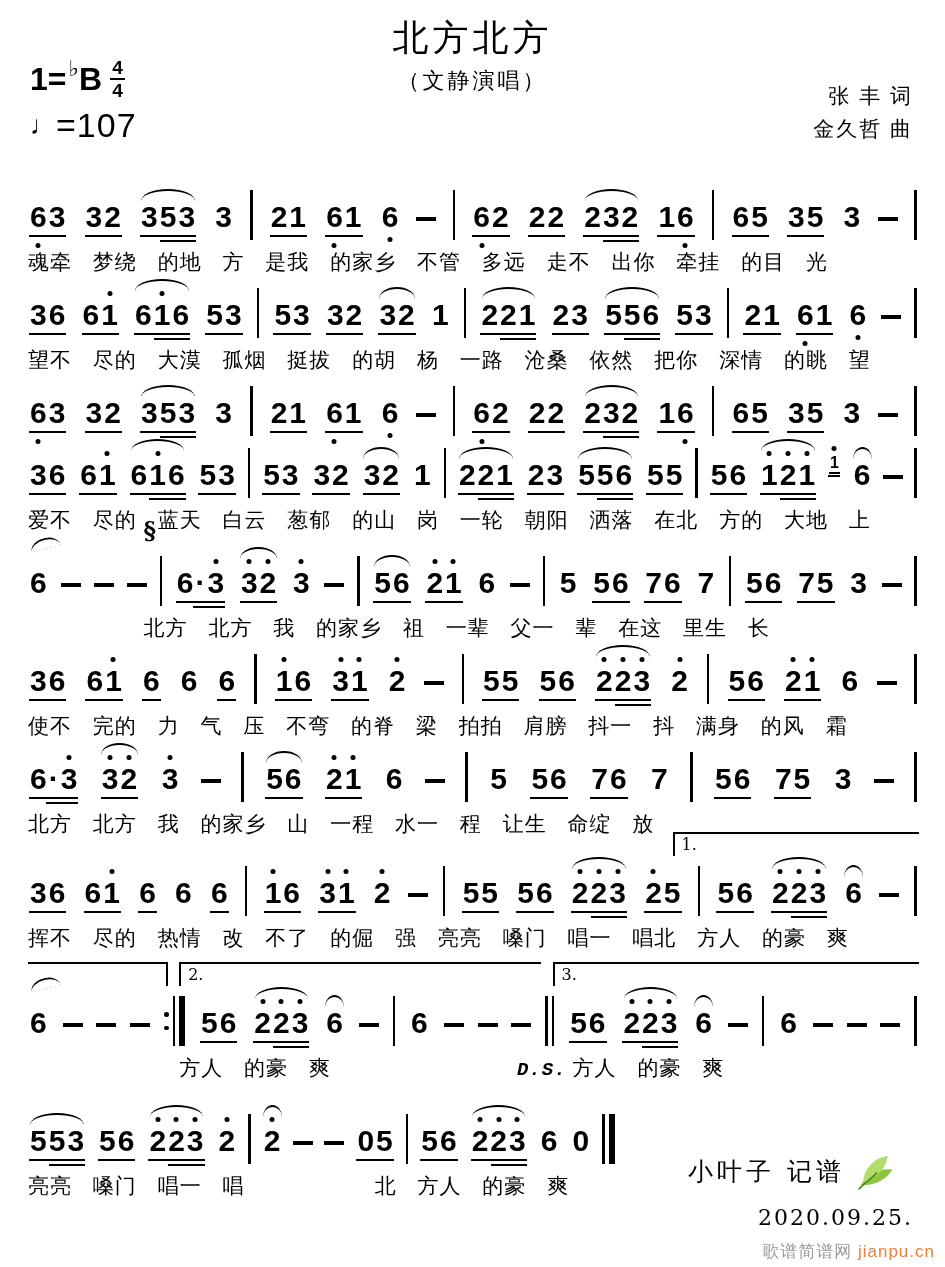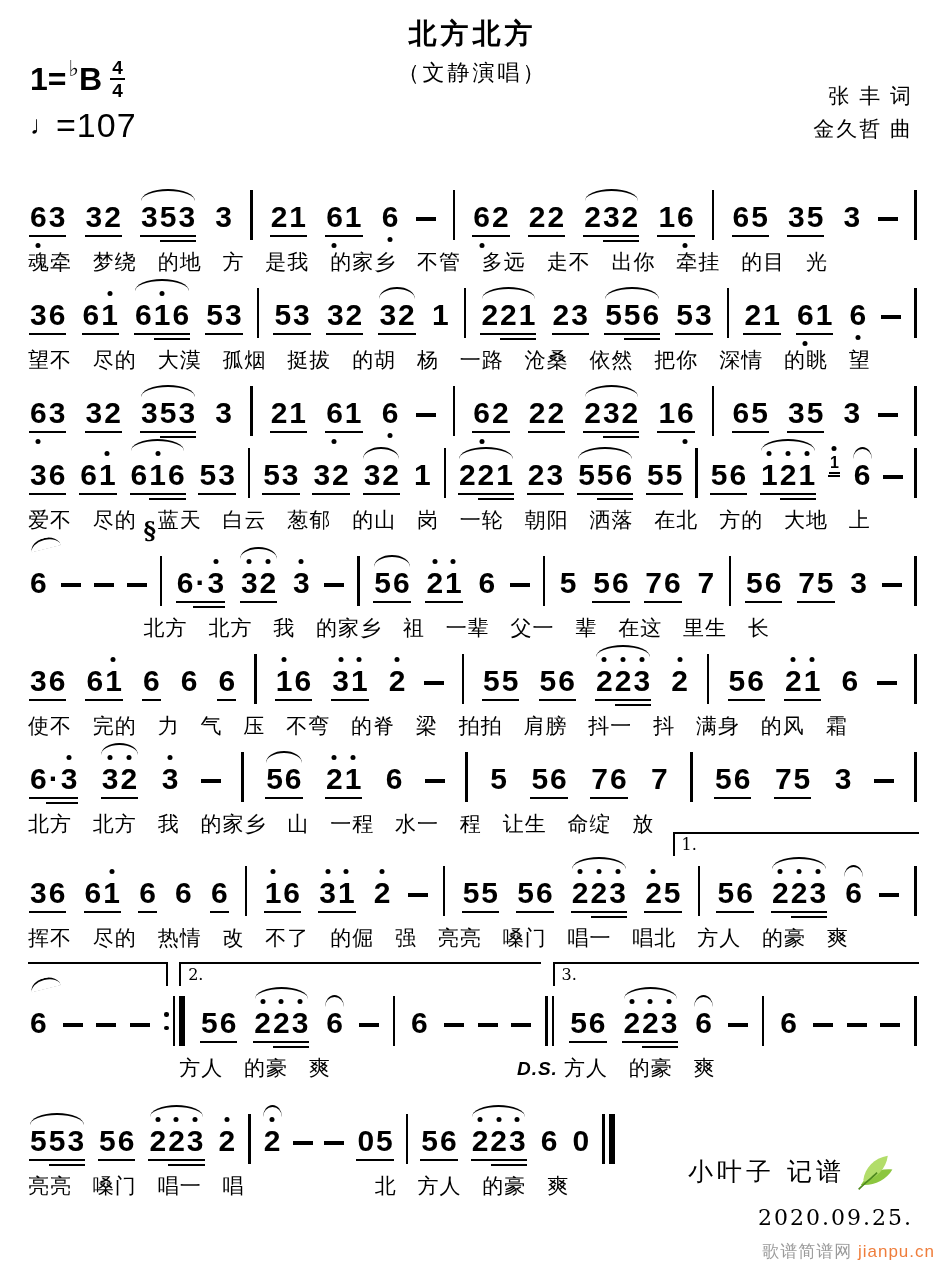--- a/index.html
+++ b/index.html
@@ -1,20 +1,20 @@
 <!DOCTYPE html>
 <html><head>
 <meta charset="utf-8">
 <style>
   html,body{margin:0;padding:0;background:#fff;}
   #page{position:relative;width:945px;height:1267px;background:#ffffff;color:#000;
         font-family:"Liberation Sans","DejaVu Sans",sans-serif;overflow:hidden;}
   
   #header{position:relative;height:152px;padding-top:20px;}
-  .title{text-align:center;font-size:28px;font-weight:bold;letter-spacing:4px;line-height:1;}
+  .title{text-align:center;font-size:36px;font-weight:normal;letter-spacing:4px;line-height:1;}
   .subtitle{text-align:center;font-size:22px;margin-top:10px;letter-spacing:3px;}
   .keyblock{position:absolute;left:30px;top:58px;line-height:1;}
   .keyrow{display:flex;align-items:center;font-weight:bold;}
   .key-prefix{font-size:32px;font-weight:bold;}
   .key-flat{font-size:22px;font-weight:bold;position:relative;top:-10px;margin-left:2px;}
   .key-letter{font-size:32px;font-weight:bold;}
   .timesig{display:inline-flex;flex-direction:column;align-items:center;margin-left:8px;font-size:19px;font-weight:bold;line-height:1;}
   .timesig .tbar{width:15px;height:2px;background:#000;margin:1px 0;}
   .temporow{display:flex;align-items:center;margin-top:8px;}
   .tempo-note{font-size:26px;}
@@ -53,21 +53,21 @@
   .dash{width:20px;height:4px;background:#000;margin-bottom:11px;}
   .volta{position:absolute;top:-30px;height:22px;border-top:2px solid #000;}
   .volta.cl{border-left:2px solid #000;}
   .volta.cr{border-right:2px solid #000;}
   .volta span{position:absolute;left:7px;top:1px;font-family:"DejaVu Serif",serif;font-size:16px;}
   .segno{position:absolute;top:-36px;font-family:"DejaVu Serif",serif;font-weight:bold;font-size:24px;}
   .tiein{position:absolute;top:-14px;width:30px;height:9px;border-top:2.5px solid #000;
          border-radius:50% 50% 0 0 / 100% 100% 0 0;transform:rotate(-14deg);}
   .lyrics{position:relative;height:30px;font-size:21px;margin-top:16px;}
   .lyr{position:absolute;top:0;white-space:nowrap;word-spacing:14px;letter-spacing:1px;}
-  .ds{font-family:Liberation Sans, sans-serif;font-style:italic;font-weight:bold;font-size:19px;margin-right:6px;word-spacing:0;}
+  .ds{font-family:Liberation Mono, monospace;font-style:italic;font-weight:bold;font-size:19px;margin-right:6px;word-spacing:0;}
   
   .transcriber{position:absolute;left:688px;top:1148px;display:flex;align-items:center;gap:6px;
                font-family:"DejaVu Serif",serif;font-size:25px;letter-spacing:4px;}
   .date{position:absolute;left:758px;top:1205px;font-family:"DejaVu Serif",serif;font-size:22px;letter-spacing:2px;}
   .watermark{position:absolute;right:10px;bottom:4px;font-size:17px;letter-spacing:1px;}
   .wm-gray{color:#9b9b9b;text-align:center;}
   .wm-orange{color:#ef7d3b;}
 </style>
 </head>
 <body>

